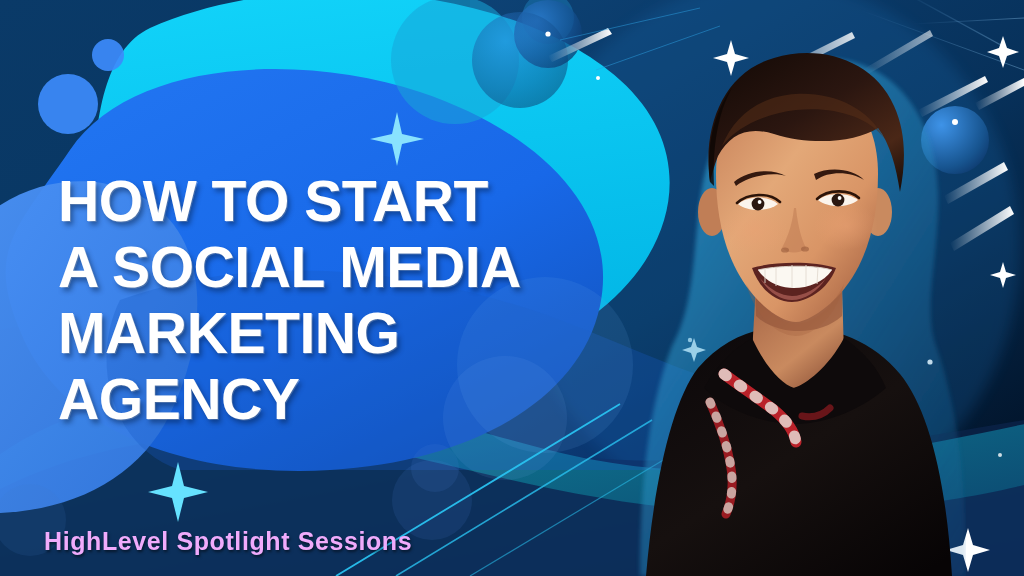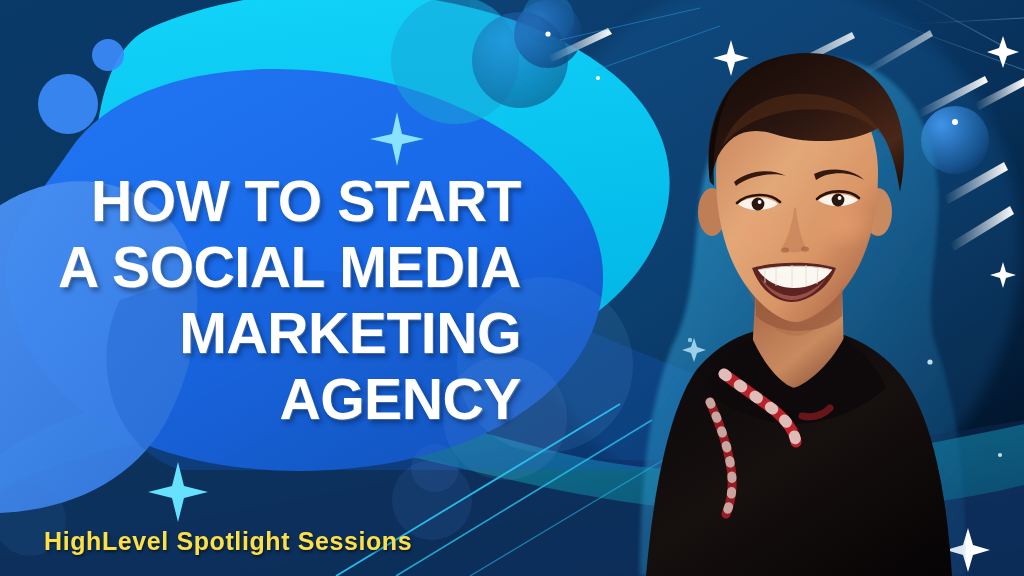--- a/index.html
+++ b/index.html
@@ -8,21 +8,20 @@
     padding: 0;
     background: #000;
   }
   #stage {
     position: relative;
     width: 1024px;
     height: 576px;
     overflow: hidden;
     background: #083560;
     font-family: "Liberation Sans", sans-serif;
-    text-align: right;
   }
   #stage * { box-sizing: border-box; }
 
   
   .bg-svg {
     position: absolute;
     inset: 0;
     width: 1024px;
     height: 576px;
     display: block;
@@ -53,21 +52,21 @@
   
   .caption {
     position: absolute;
     left: 44px;
     bottom: 20px;
     z-index: 40;
     font-family: "Liberation Sans", sans-serif;
     font-weight: bold;
     font-size: 25px;
     letter-spacing: 0.6px;
-    color: #fde047;
+    color: #f0abfc;
     white-space: nowrap;
     text-shadow: 1px 2px 3px rgba(0,0,0,0.55);
     pointer-events: none;
   }
 
   
   .presenter {
     position: absolute;
     right: 58px;
     bottom: 0;

